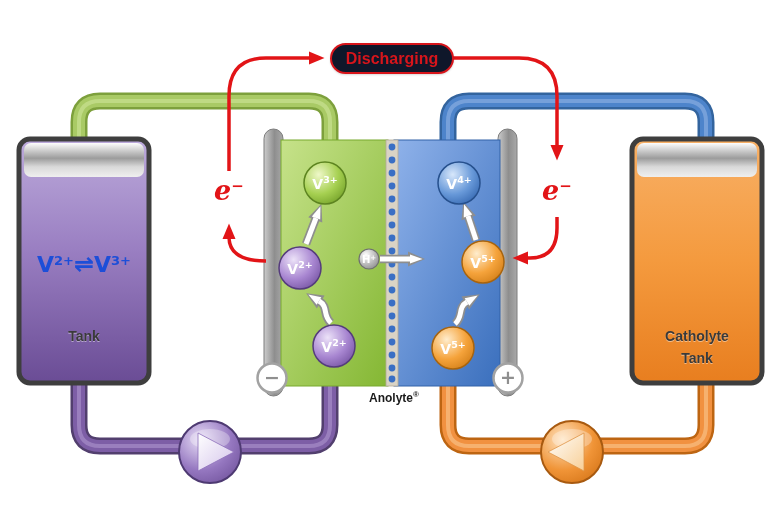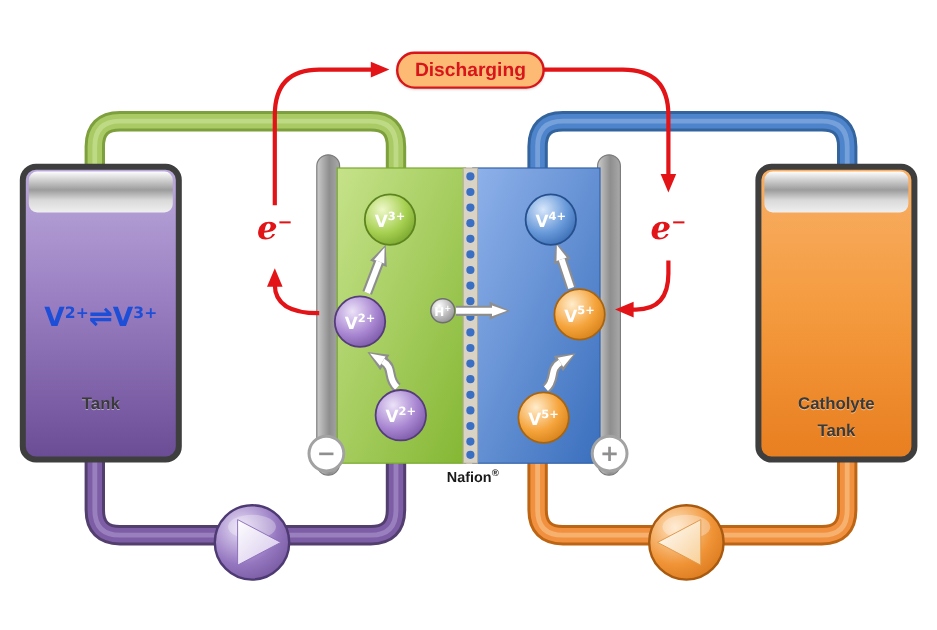--- a/index.html
+++ b/index.html
@@ -1,21 +1,21 @@
 <!DOCTYPE html>
 <html><head>
 <meta charset="utf-8">
 <style>
   html,body { margin:0; padding:0; background:#fff; }
   .scene { position:relative; width:781px; height:525px; background:#ffffff; overflow:hidden;
            font-family:"Liberation Sans", sans-serif; }
   .abs { position:absolute; }
   svg { display:block; }
 
-  .pill { left:330px; top:43px; width:120px; height:27px; background:#fdba74;
+  .pill { left:330px; top:43px; width:120px; height:27px; background:#0f172a;
           border:2.5px solid #d8151b; border-radius:16px; display:flex;
           align-items:center; justify-content:center; box-shadow:0 1px 2px rgba(0,0,0,.15); }
   .pill span { font:bold 16px "Liberation Sans", sans-serif; color:#d8151b; }
 
   .electron { width:56px; text-align:center; font:italic bold 27px "DejaVu Serif", serif;
               color:#e21417; }
   .electron sup { font-size:15px; vertical-align:9px; }
 
   .formula { width:128px; text-align:center; font:bold 22px "DejaVu Sans", sans-serif;
              color:#1d4ed8; }
@@ -258,21 +258,21 @@
     </g>
   </svg>
 
   <div class="abs pill">
     <span>Discharging</span>
   </div>
 
   <div class="abs electron" style="left:201px;top:175px"><span>e</span><sup>−</sup></div>
   <div class="abs electron" style="left:529px;top:175px"><span>e</span><sup>−</sup></div>
 
-  <div class="abs nafion" style="left:339px;top:390px"><span>Nafion</span><sup>®</sup></div>
+  <div class="abs nafion" style="left:339px;top:390px"><span>Anolyte</span><sup>®</sup></div>
 
   <div class="abs formula" style="left:20px;top:250px">
     <span>V</span><sup>2+</sup><span class="eq">⇌</span><span>V</span><sup>3+</sup>
   </div>
   <div class="abs tank-name" style="left:20px;top:325px">
     <div>Tank</div>
   </div>
 
   <div class="abs tank-name" style="left:633px;top:325px">
     <div>Catholyte</div>

